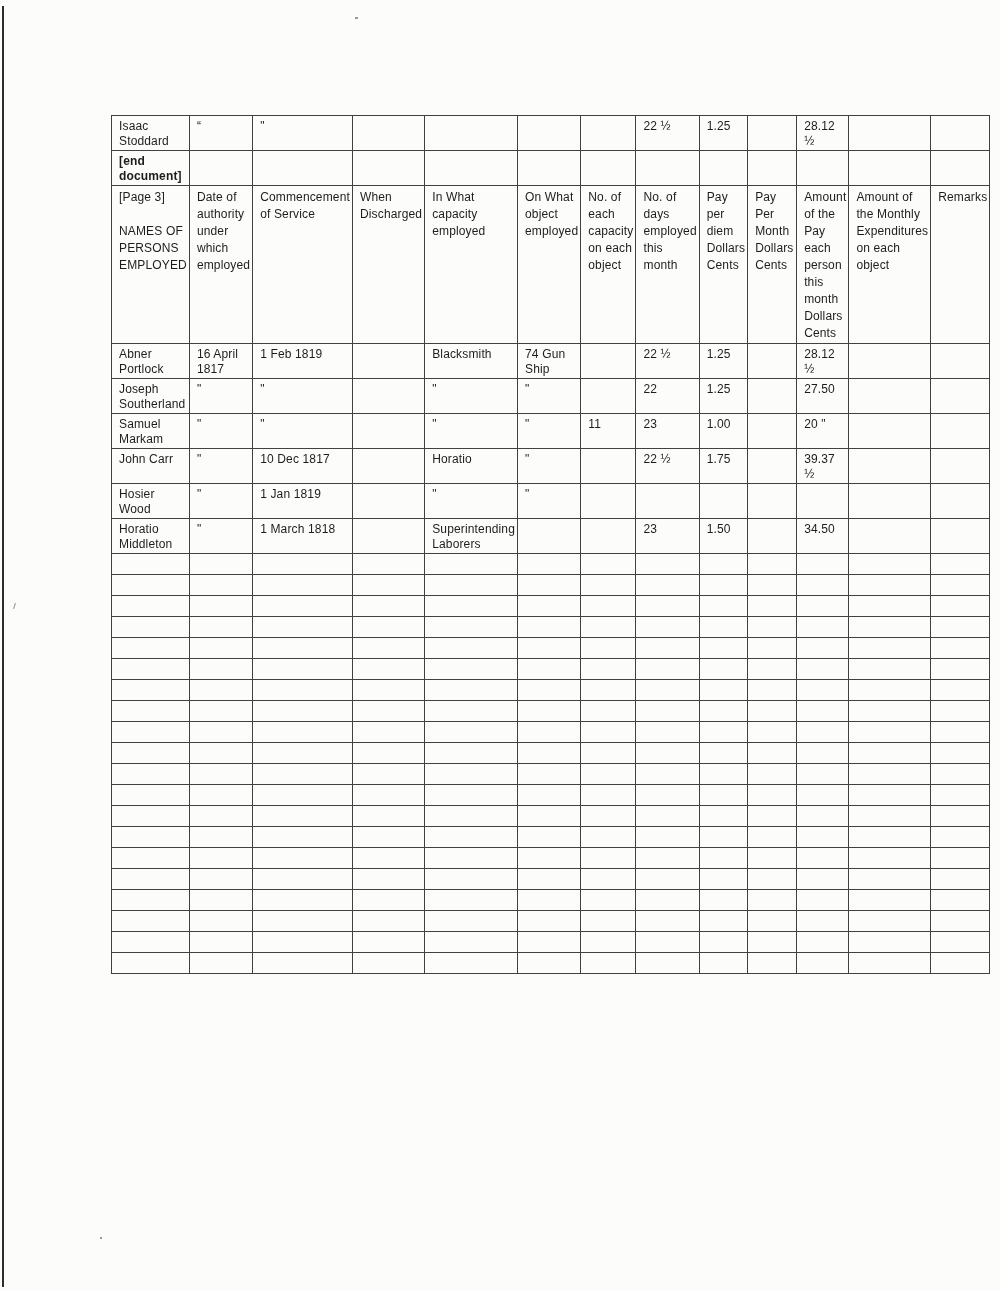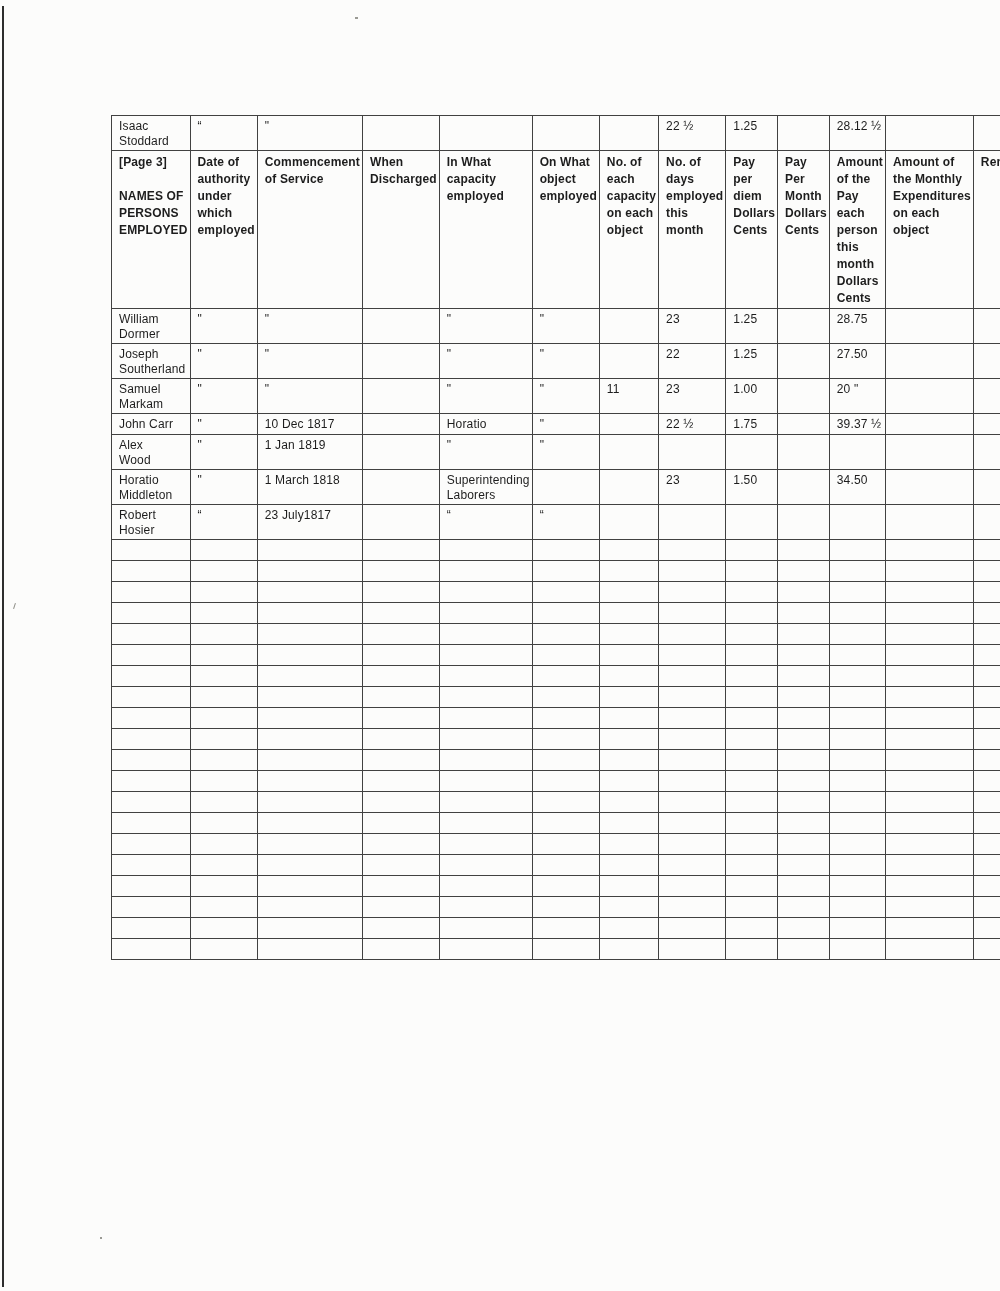--- a/index.html
+++ b/index.html
@@ -45,21 +45,21 @@
     vertical-align: top;
     text-align: left;
     padding: 3px 2px 1px 7px;
     white-space: pre-line;
     line-height: 15px;
     font-weight: normal;
     height: 16px;
     overflow: hidden;
   }
   table.ledger th.hdr {
-    font-weight: bold;
+    font-weight: normal;
     line-height: 17px;
   }
   table.ledger tr.em td {
     font-weight: bold;
   }
 </style>
 </head>
 <body>
 
 <div class="page">
@@ -91,20 +91,36 @@
           <td>“</td>
           <td>"</td>
           <td></td>
           <td></td>
           <td></td>
           <td></td>
           <td>22 ½</td>
           <td>1.25</td>
           <td></td>
           <td>28.12 ½</td>
+          <td></td>
+          <td></td>
+        </tr>
+        <tr class="em">
+          <td>[end
+document]</td>
+          <td></td>
+          <td></td>
+          <td></td>
+          <td></td>
+          <td></td>
+          <td></td>
+          <td></td>
+          <td></td>
+          <td></td>
+          <td></td>
           <td></td>
           <td></td>
         </tr>
         <tr>
           <th class="hdr">[Page 3]
 
 NAMES OF
 PERSONS
 EMPLOYED</th>
           <th class="hdr">Date of
@@ -152,32 +168,34 @@
 Dollars
 Cents</th>
           <th class="hdr">Amount of
 the Monthly
 Expenditures
 on each
 object</th>
           <th class="hdr">Remarks</th>
         </tr>
         <tr>
-          <td>William
-Dormer</td>
-          <td>"</td>
-          <td>"</td>
-          <td></td>
-          <td>"</td>
-          <td>"</td>
-          <td></td>
-          <td>23</td>
+          <td>Abner
+Portlock</td>
+          <td>16 April
+1817</td>
+          <td>1 Feb 1819</td>
+          <td></td>
+          <td>Blacksmith</td>
+          <td>74 Gun
+Ship</td>
+          <td></td>
+          <td>22 ½</td>
           <td>1.25</td>
           <td></td>
-          <td>28.75</td>
+          <td>28.12 ½</td>
           <td></td>
           <td></td>
         </tr>
         <tr>
           <td>Joseph
 Southerland</td>
           <td>"</td>
           <td>"</td>
           <td></td>
           <td>"</td>
@@ -215,21 +233,21 @@
           <td>"</td>
           <td></td>
           <td>22 ½</td>
           <td>1.75</td>
           <td></td>
           <td>39.37 ½</td>
           <td></td>
           <td></td>
         </tr>
         <tr>
-          <td>Alex
+          <td>Hosier
 Wood</td>
           <td>"</td>
           <td>1 Jan 1819</td>
           <td></td>
           <td>"</td>
           <td>"</td>
           <td></td>
           <td></td>
           <td></td>
           <td></td>
@@ -244,36 +262,20 @@
           <td>1 March 1818</td>
           <td></td>
           <td>Superintending
 Laborers</td>
           <td></td>
           <td></td>
           <td>23</td>
           <td>1.50</td>
           <td></td>
           <td>34.50</td>
-          <td></td>
-          <td></td>
-        </tr>
-        <tr>
-          <td>Robert
-Hosier</td>
-          <td>“</td>
-          <td>23 July1817</td>
-          <td></td>
-          <td>“</td>
-          <td>“</td>
-          <td></td>
-          <td></td>
-          <td></td>
-          <td></td>
-          <td></td>
           <td></td>
           <td></td>
         </tr>
         <tr>
           <td></td>
           <td></td>
           <td></td>
           <td></td>
           <td></td>
           <td></td>

